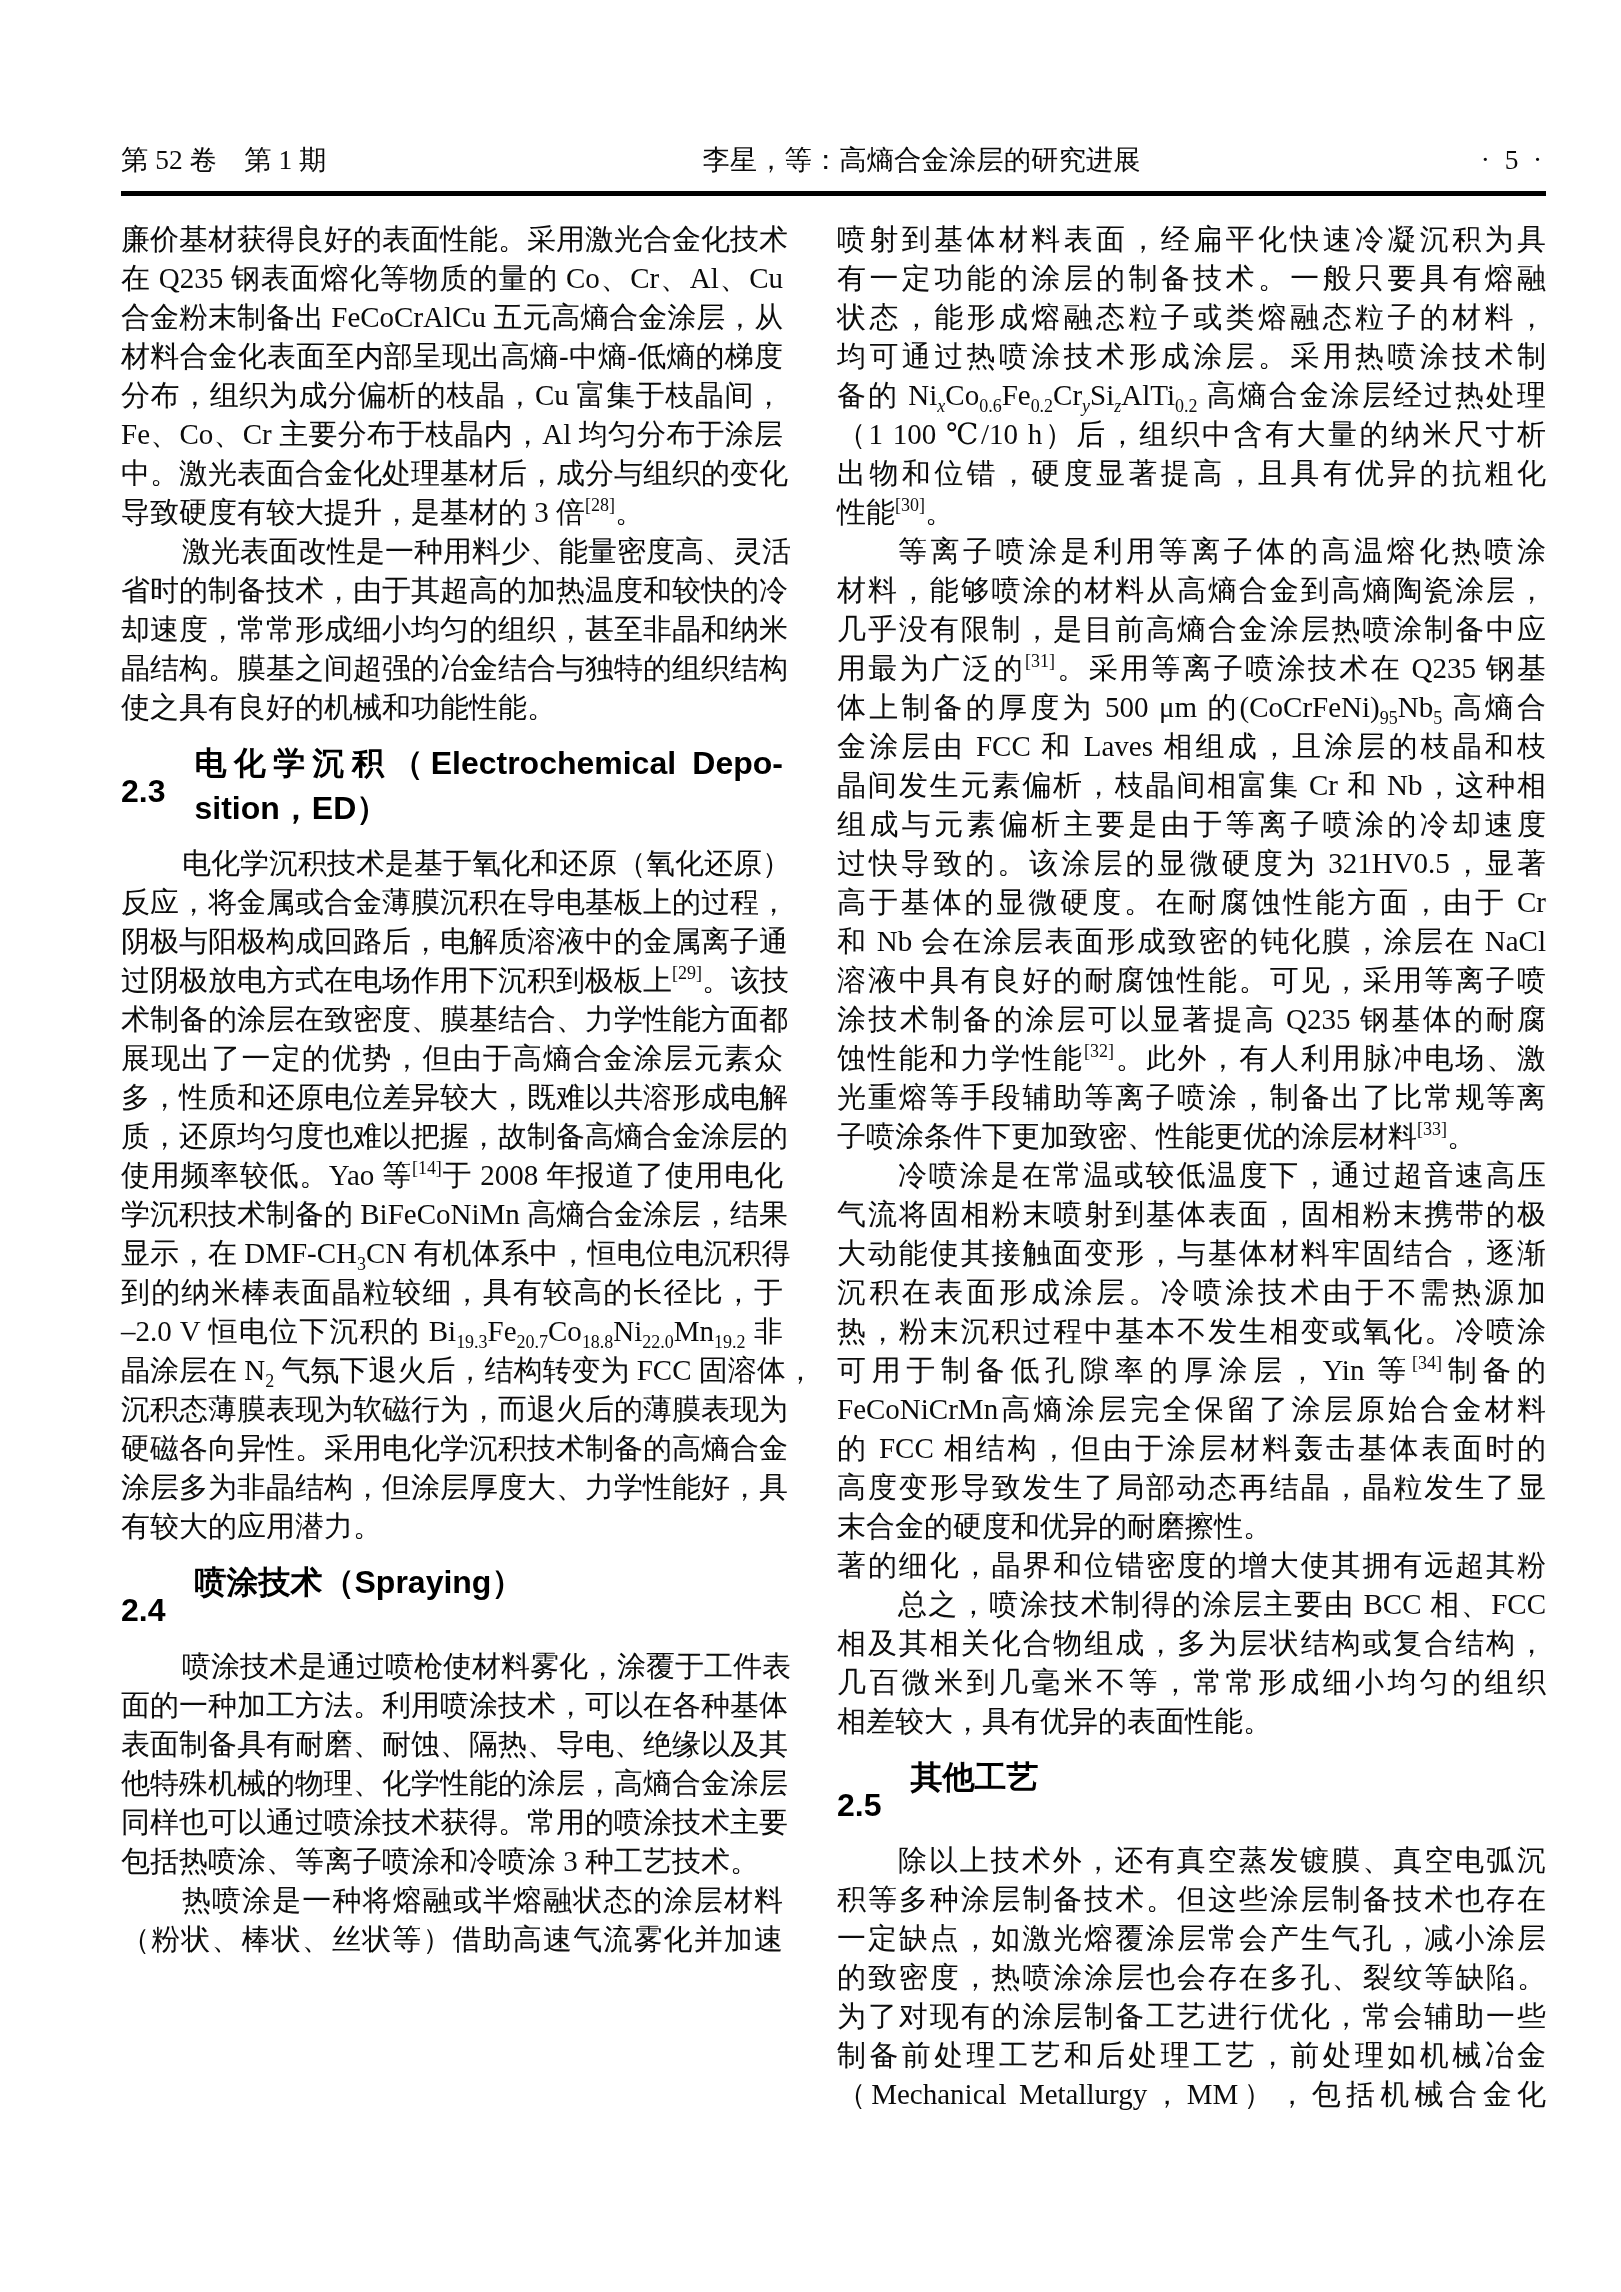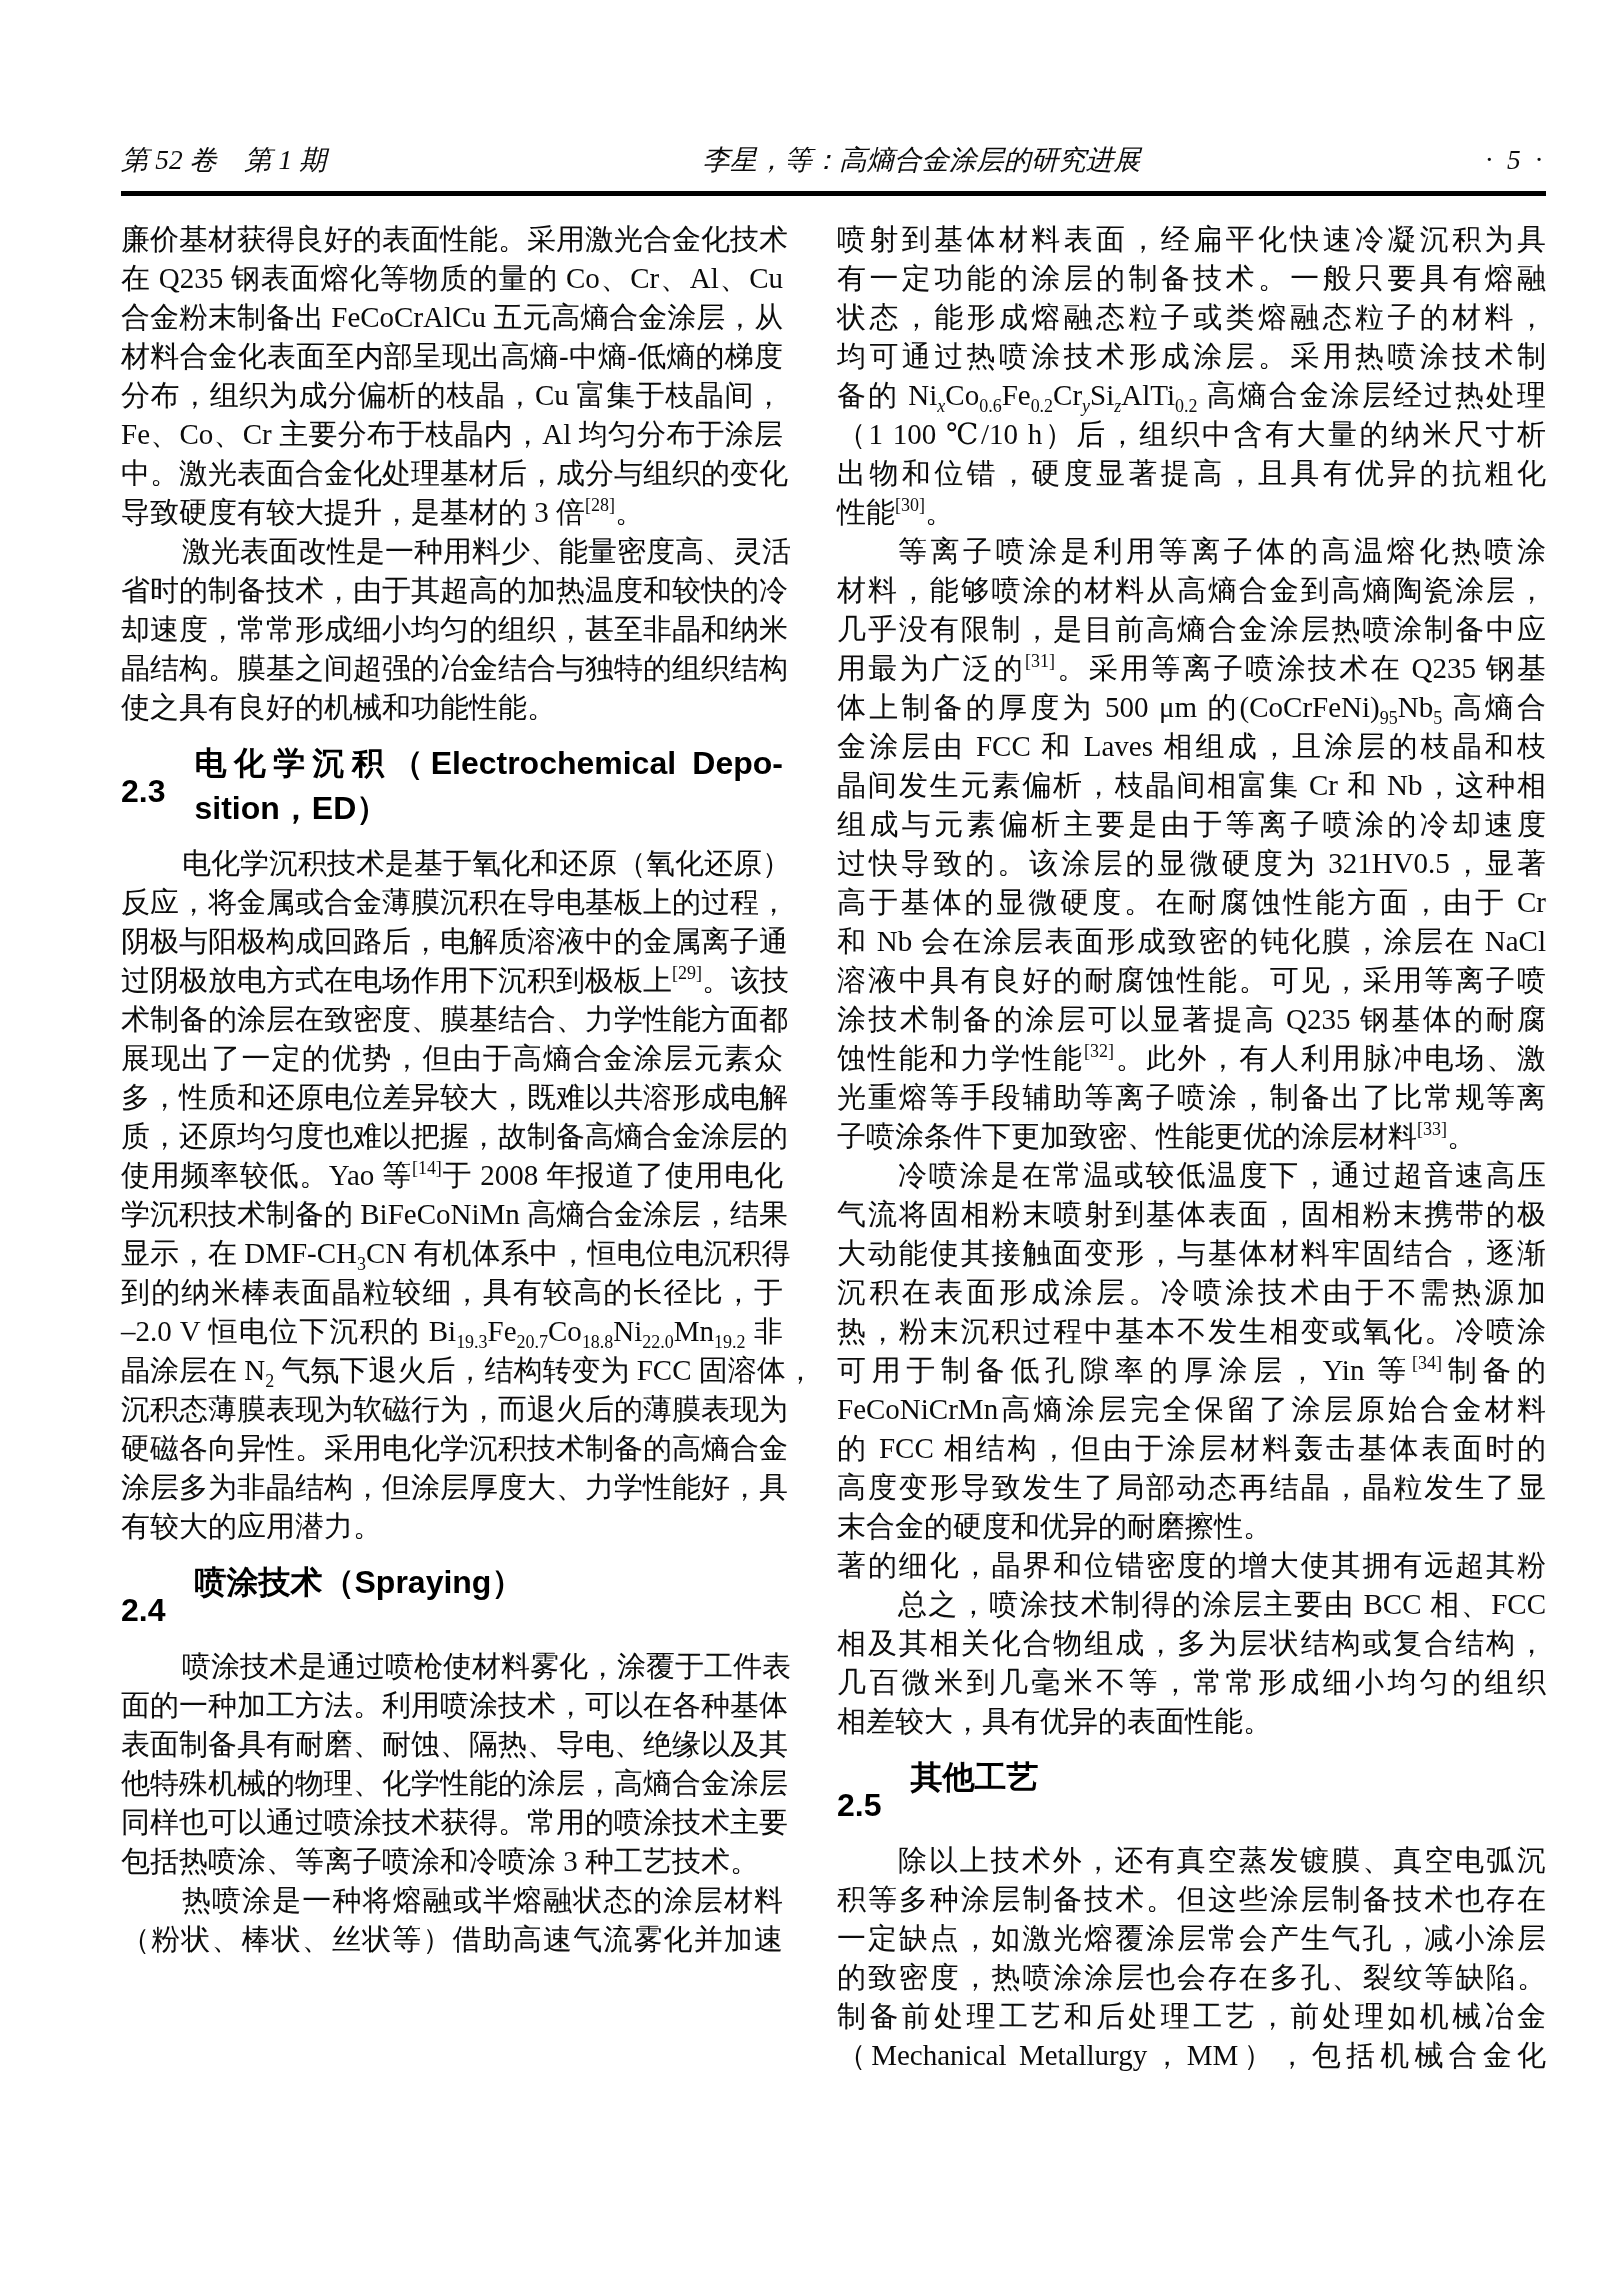--- a/index.html
+++ b/index.html
@@ -5,21 +5,21 @@
   html,body{margin:0;padding:0;}
   body{
     width:1621px;height:2293px;
     background:#ffffff;color:#0c0c0c;
     font-family:"Liberation Serif","DejaVu Serif",serif;
     position:relative;overflow:hidden;
   }
   .page{position:absolute;left:121px;top:143px;width:1425px;}
   .pheader{
     display:flex;justify-content:space-between;align-items:baseline;
-    font-size:27.4px;line-height:35px;font-style:italic;
+    font-size:27.4px;line-height:35px;
   }
   .pheader .h-left{min-width:294px;text-align:left;}
   .pheader .h-center{flex:1;text-align:center;}
   .pheader .h-right{min-width:118px;text-align:right;letter-spacing:3.9px;}
   .rule{height:4.9px;background:#000;margin-top:12.7px;}
   .body-wrap{display:flex;margin-top:24.5px;}
   .column{display:block;}
   .column.left{width:662px;}
   .colgap{width:54px;flex:0 0 54px;}
   .column.right{width:710px;}
@@ -172,19 +172,20 @@
           <span class="hnum">2.5</span>
           <div class="htext">
             <div class="hline end">其他工艺</div>
           </div>
         </div>
         <div class="para">
           <div class="line indent">除以上技术外，还有真空蒸发镀膜、真空电弧沉</div>
           <div class="line">积等多种涂层制备技术。但这些涂层制备技术也存在</div>
           <div class="line">一定缺点，如激光熔覆涂层常会产生气孔，减小涂层</div>
           <div class="line">的致密度，热喷涂涂层也会存在多孔、裂纹等缺陷。</div>
+          <div class="line">为了对现有的涂层制备工艺进行优化，常会辅助一些</div>
           <div class="line">制备前处理工艺和后处理工艺，前处理如机械冶金</div>
           <div class="line">（Mechanical Metallurgy，MM），包括机械合金化</div>
         </div>
       </div>
   </div>
 </div>
 
 
 </body></html>

